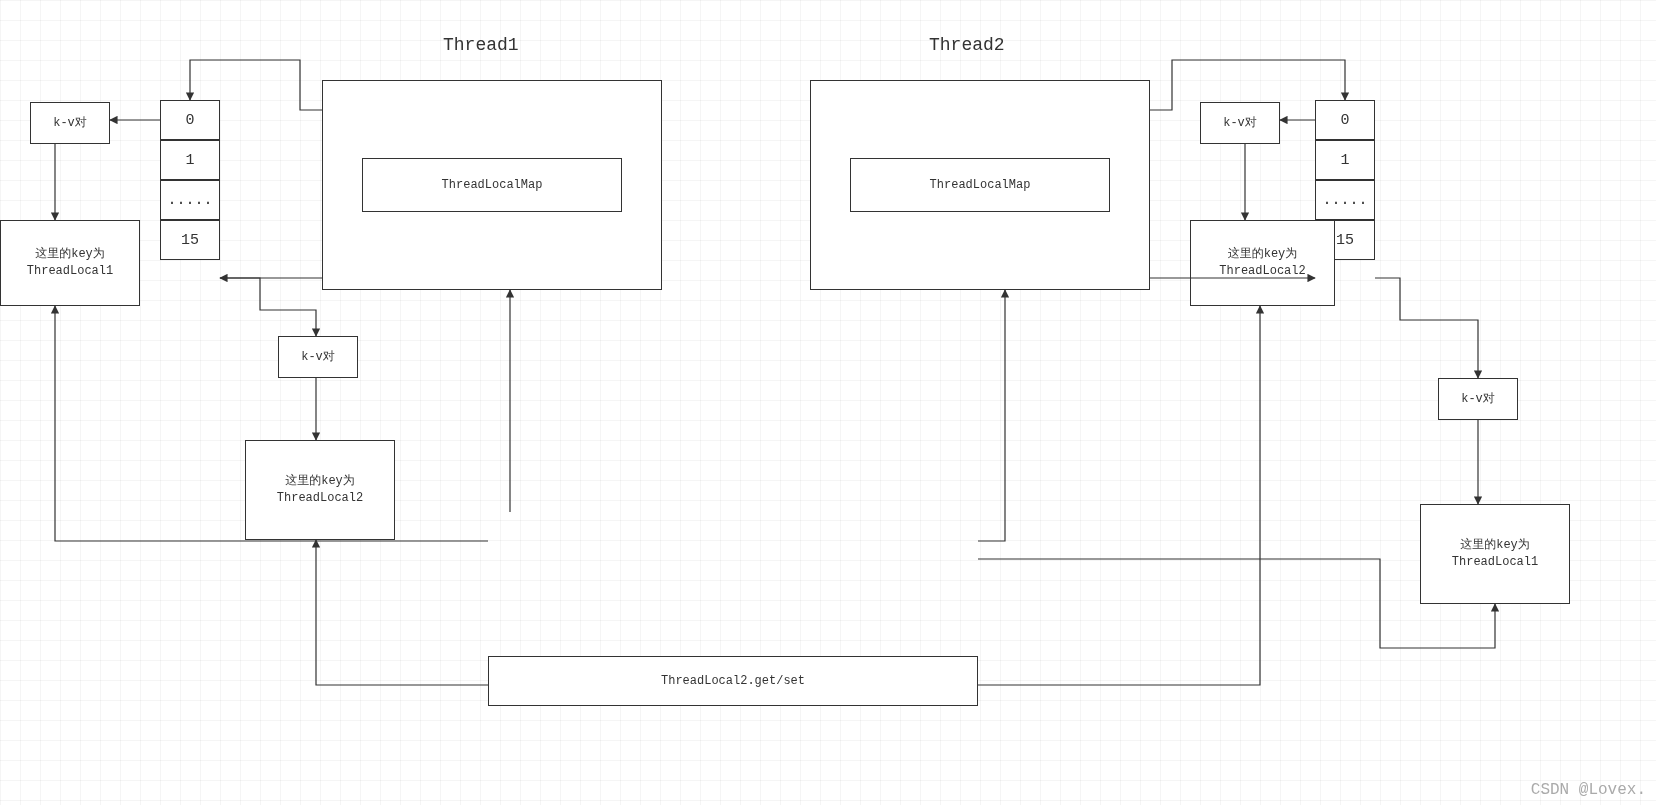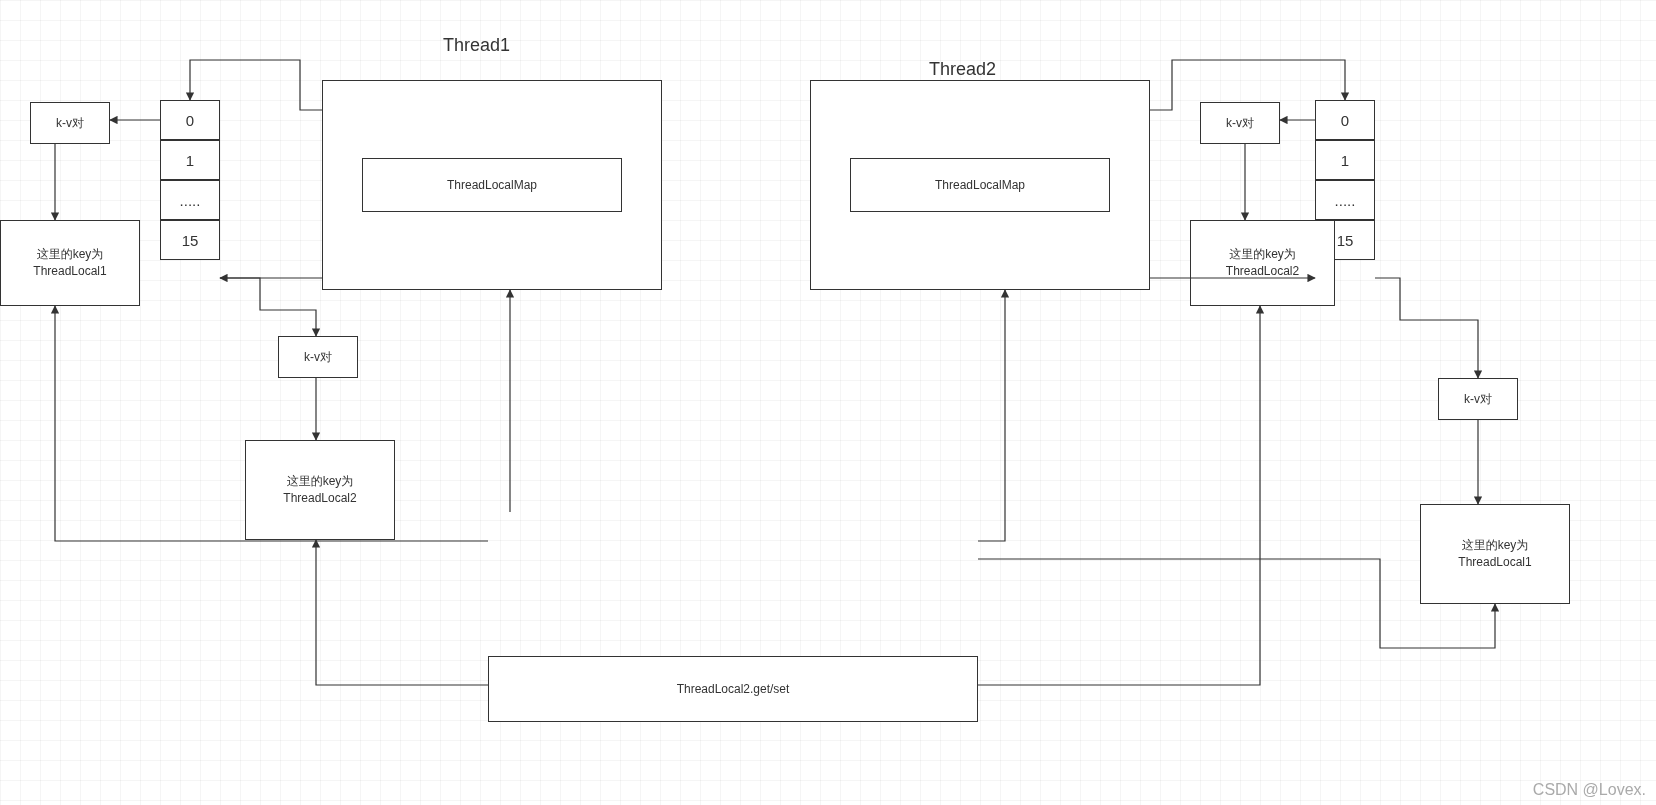--- a/index.html
+++ b/index.html
@@ -11,20 +11,21 @@
   }
   #canvas {
     position: relative;
     width: 1656px; height: 805px;
     
     background-color: #ffffff;
     background-image:
       linear-gradient(to right, rgba(0,0,0,0.04) 1px, transparent 1px),
       linear-gradient(to bottom, rgba(0,0,0,0.04) 1px, transparent 1px);
     background-size: 20px 20px;
+    font-family: Liberation Mono, monospace;
   }
   .box {
     position: absolute;
     border: 1px solid #333;
     background: #fff;
     display: flex;
     align-items: center;
     justify-content: center;
     text-align: center;
     font-size: 12px;
@@ -59,21 +60,21 @@
     pointer-events: none;
   }
 </style>
 </head>
 <body>
 
 <div id="canvas">
 
   <div class="label" style="left:443px; top:35px;">Thread1</div>
 
-  <div class="label" style="left:929px; top:35px;margin-top:24px;">Thread2</div>
+  <div class="label" style="left:929px; top:35px;">Thread2</div>
 
   <div class="box" style="left:322px; top:80px; width:340px; height:210px;">
     <div class="box" style="position:relative; left:0; top:0; width:260px; height:54px;">ThreadLocalMap</div>
   </div>
 
   <div class="box" style="left:810px; top:80px; width:340px; height:210px;">
     <div class="box" style="position:relative; left:0; top:0; width:260px; height:54px;">ThreadLocalMap</div>
   </div>
 
   <div class="stack" style="left:160px; top:100px;">
@@ -104,21 +105,21 @@
 
   <div class="box" style="left:1190px; top:220px; width:145px; height:86px; white-space:pre-line;">这里的key为
 ThreadLocal2</div>
 
   <div class="box" style="left:1438px; top:378px; width:80px; height:42px;">k-v对</div>
 
   <div class="box" style="left:1420px; top:504px; width:150px; height:100px; white-space:pre-line;">这里的key为
 ThreadLocal1</div>
 
 
-  <div class="box" style="left:488px; top:656px; width:490px; height:66px;">ThreadLocal2.get/set</div>
+  <div class="box" style="left:488px; top:656px; width:490px; height:50px;">ThreadLocal2.get/set</div>
 
   <div class="watermark">CSDN @Lovex.</div>
 
   <svg class="connectors">
     <defs>
       <marker id="arrow" viewBox="0 0 10 10" refX="9" refY="5" markerWidth="7" markerHeight="7" orient="auto-start-reverse">
         <path d="M 0 0 L 10 5 L 0 10 z" fill="#333"></path>
       </marker>
     </defs>
     <g stroke="#333" stroke-width="1.2" fill="none">

